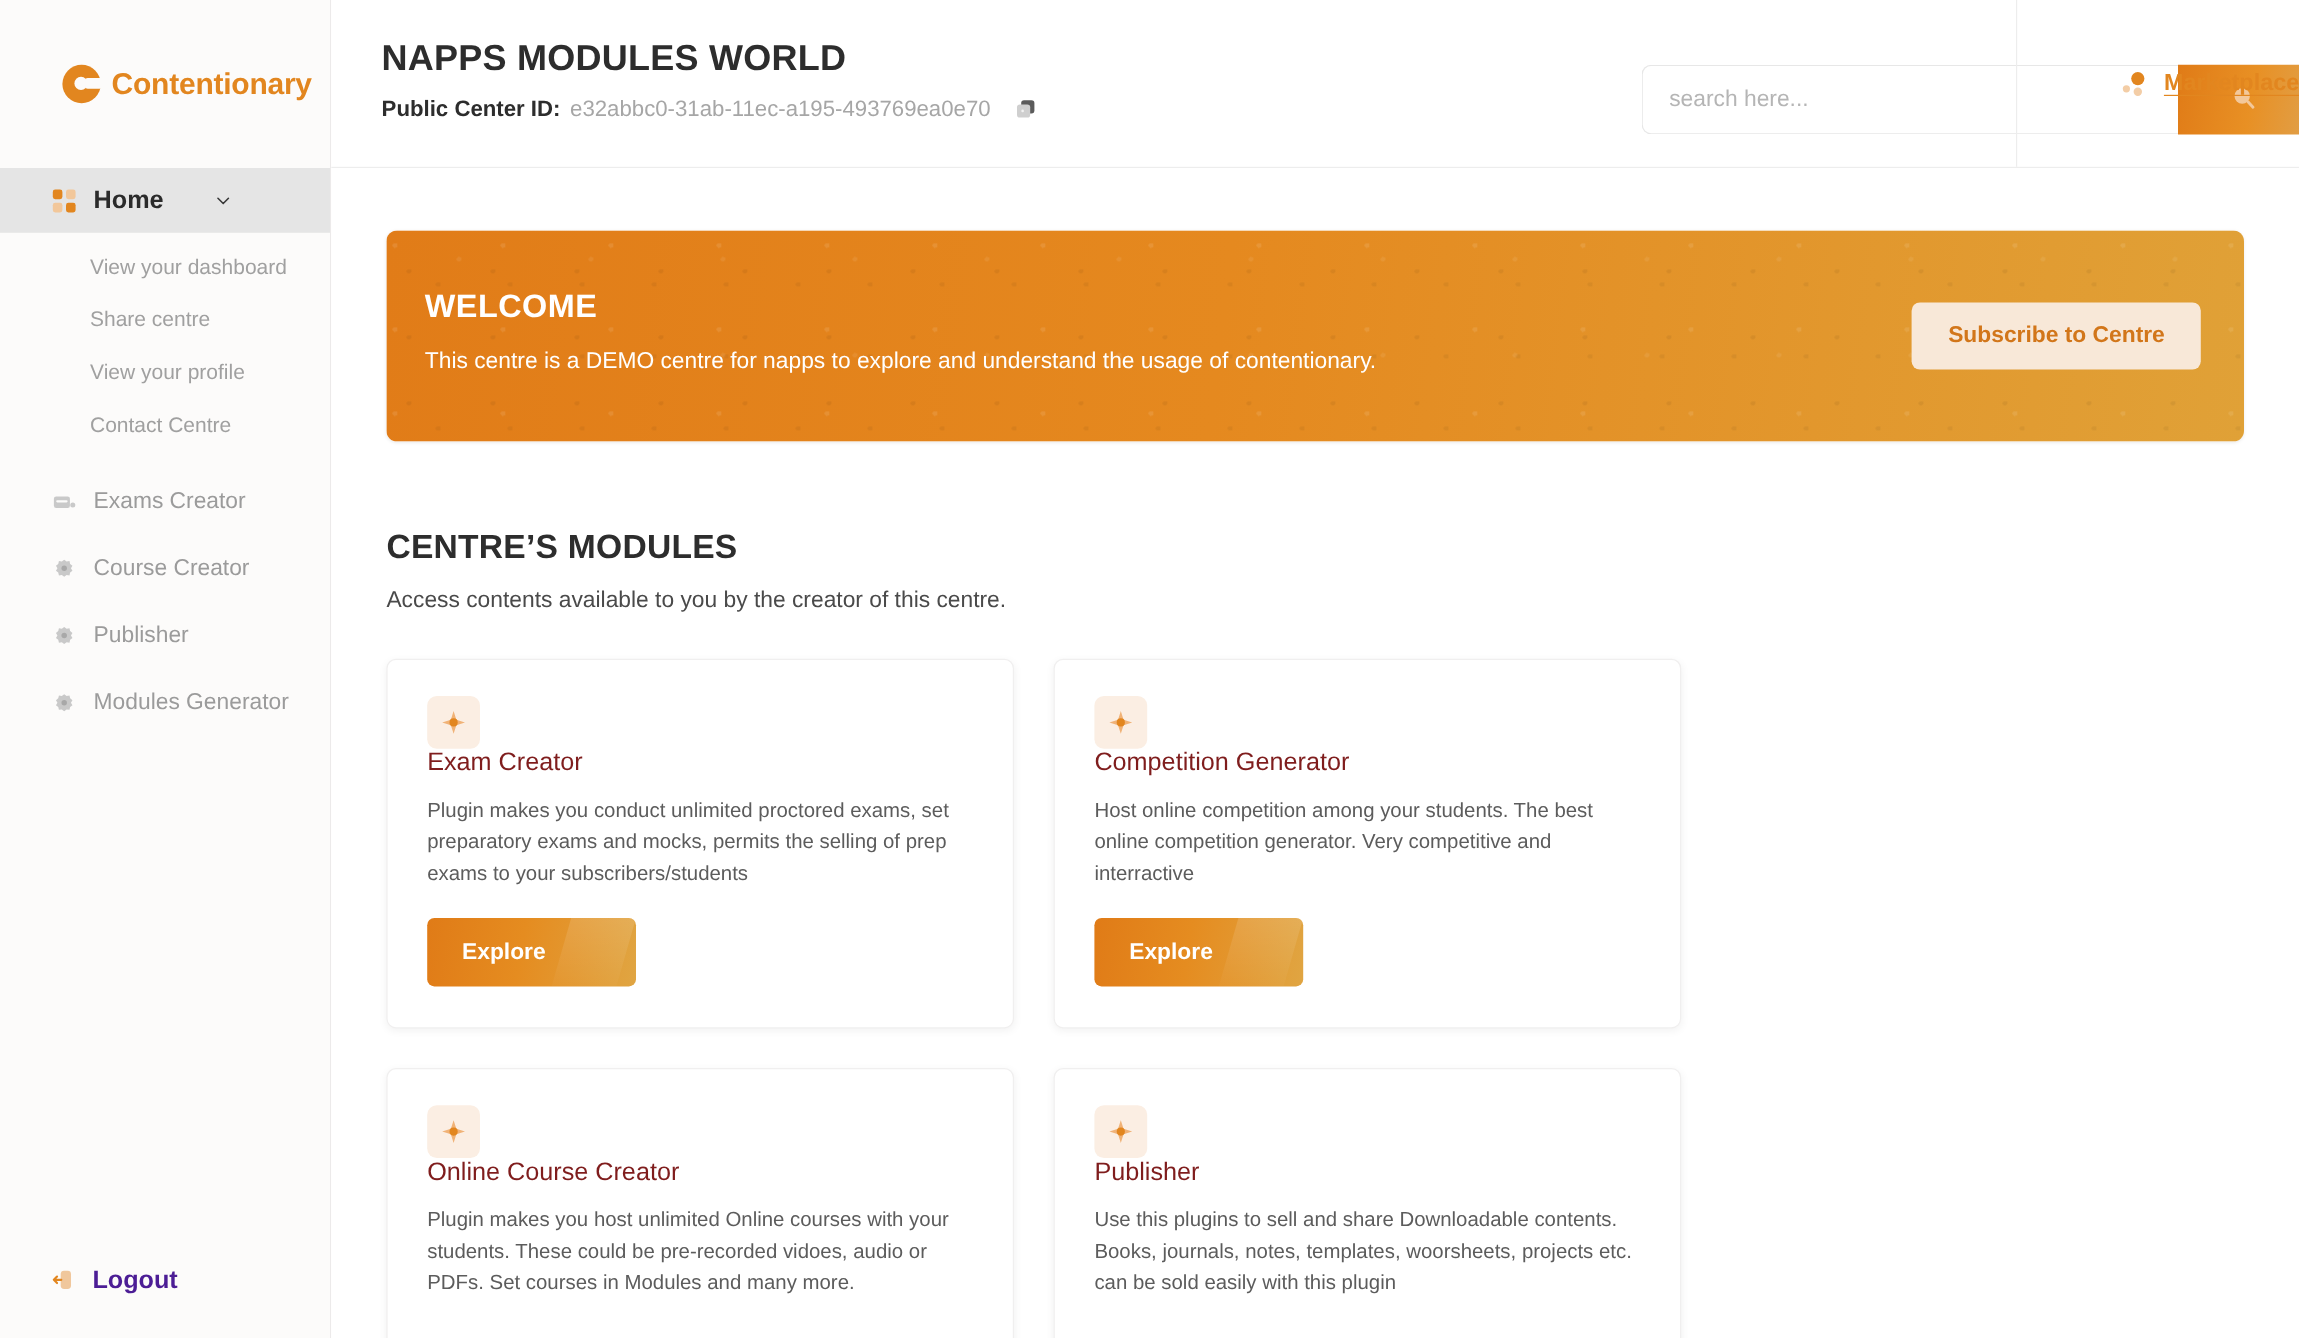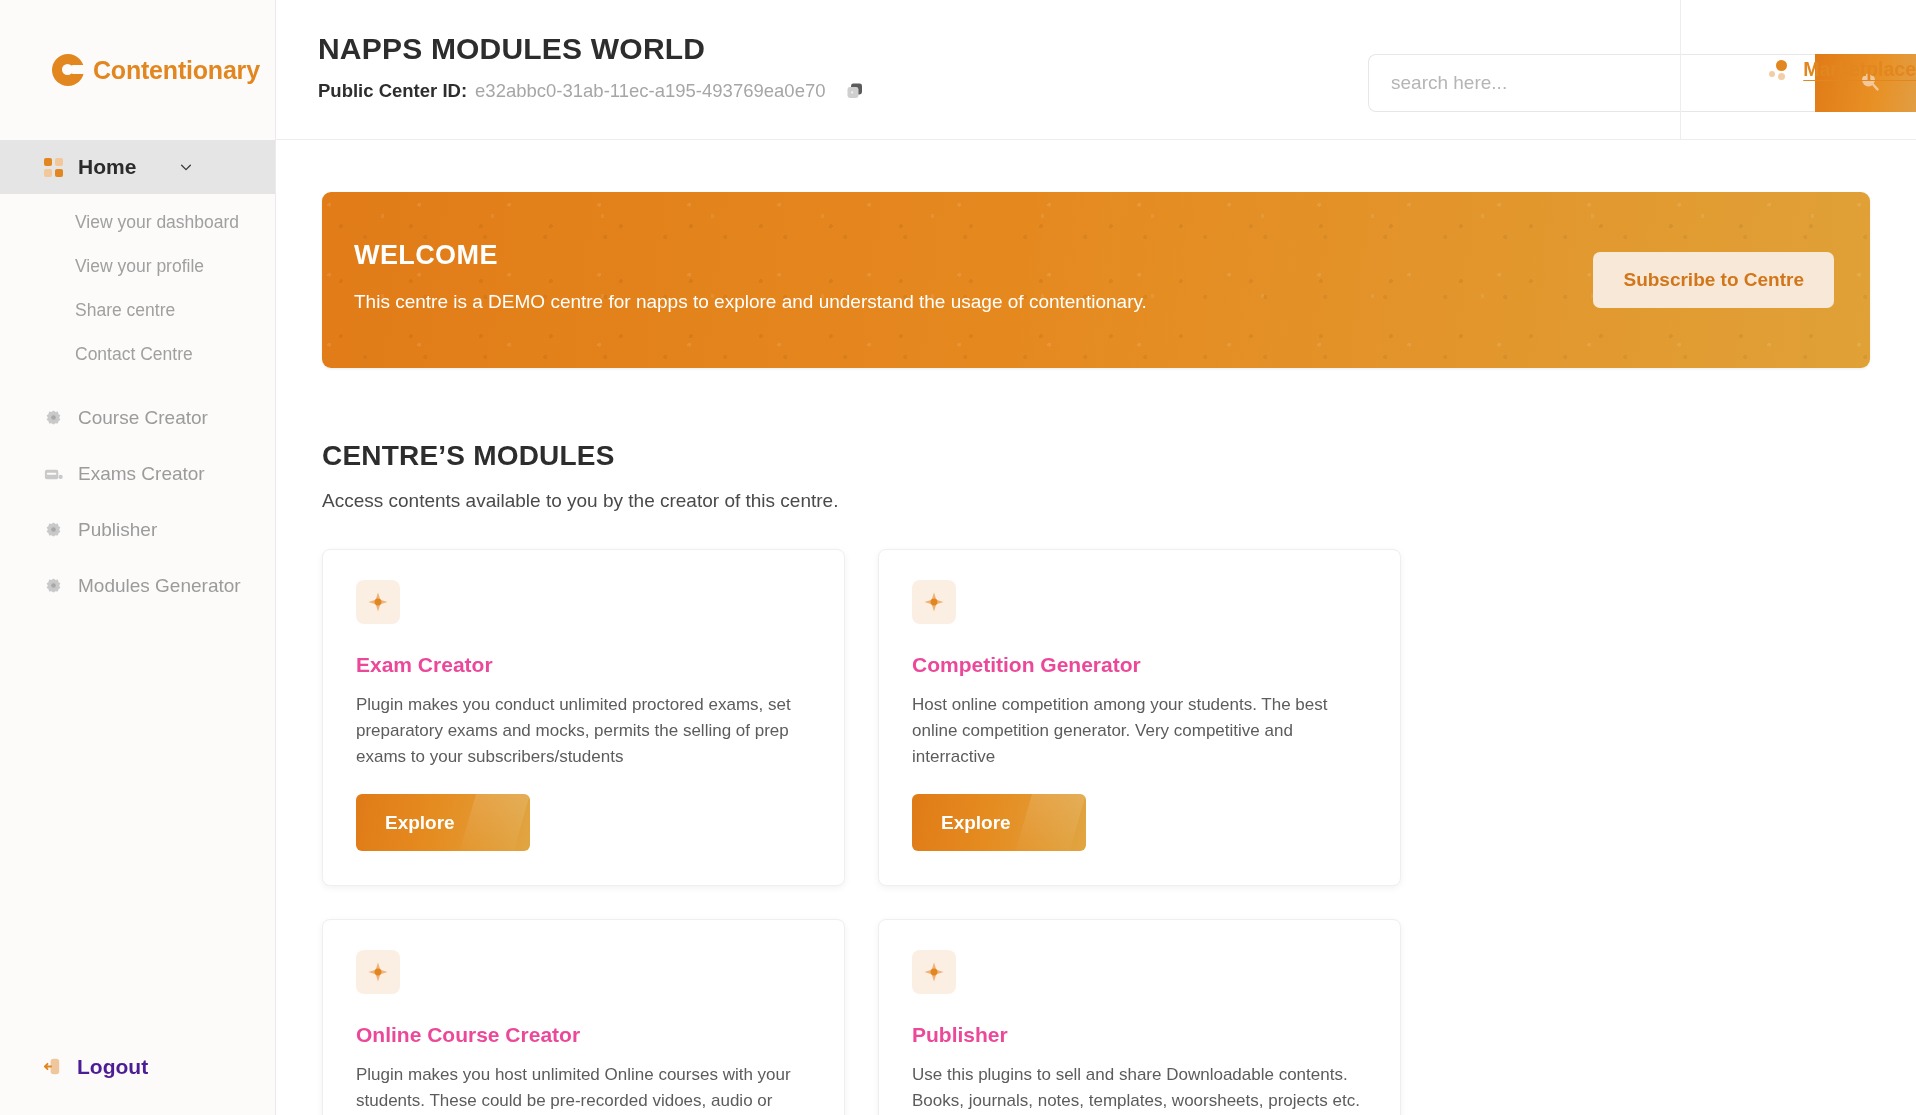--- a/index.html
+++ b/index.html
@@ -183,21 +183,21 @@
     border: 1px solid #f0efef;
     box-shadow: 0 2px 7px rgba(0,0,0,.055);
     padding: 30px 30px 34px 33px;
     min-height: 258px;
   }
   .card-icon {
     width: 44px; height: 44px; border-radius: 8px;
     background: #fbeee3; display: flex; align-items: center; justify-content: center;
   }
   .card h3 {
-    margin-top: 29px; font-size: 21px; font-weight: 700; color: #ec4899;
+    font-size: 21px; font-weight: 400; color: #7f1d1d;
   }
   .card p {
     margin-top: 15px; font-size: 17px; line-height: 1.53; color: #5c5c5c;
   }
   .explore-btn {
     margin-top: 24px; width: 174px; height: 57px;
     border: none; border-radius: 6px;
     background: linear-gradient(100deg,#e07b17 0%,#e58c20 45%,#e0a542 100%);
     color: #fff; font-size: 19px; font-weight: 700;
     cursor: pointer; font-family: "Liberation Sans", sans-serif;
@@ -233,46 +233,46 @@
           </span>
         </span>
         <span class="label">Home</span>
         <svg class="chev" viewBox="0 0 16 16" fill="none">
           <path d="M3 6l5 5 5-5" stroke="#3a3a3a" stroke-width="1.5" stroke-linecap="round" stroke-linejoin="round"></path>
         </svg>
       </div>
 
       <div class="subnav">
         <span class="subitem">View your dashboard</span>
+        <span class="subitem">Share centre</span>
         <span class="subitem">View your profile</span>
-        <span class="subitem">Share centre</span>
         <span class="subitem">Contact Centre</span>
       </div>
 
       <div class="nav-gap"></div>
-
-      <div class="nav-item">
-        <span class="ico">
-          <svg viewBox="0 0 22 22" width="21" height="21" fill="#c9c9c9">
-            <path d="M11 2.6l2.1 1.5 2.5-.4.6 2.5 2 1.6-1.3 2.2 1.3 2.2-2 1.6-.6 2.5-2.5-.4L11 17.4l-2.1-1.5-2.5.4-.6-2.5-2-1.6 1.3-2.2L3.8 7.8l2-1.6.6-2.5 2.5.4z"></path>
-            <circle cx="11" cy="10" r="2.4" fill="#a8a8a8"></circle>
-          </svg>
-        </span>
-        <span class="label">Course Creator</span>
-      </div>
 
       <div class="nav-item">
         <span class="ico">
           <svg viewBox="0 0 22 22" width="21" height="21" fill="#c9c9c9">
             <rect x="2" y="6" width="14" height="10" rx="2"></rect>
             <rect x="4" y="9.2" width="10" height="2" rx="1" fill="#fcfbfa"></rect>
             <circle cx="18.5" cy="13.5" r="2.2"></circle>
           </svg>
         </span>
         <span class="label">Exams Creator</span>
+      </div>
+
+      <div class="nav-item">
+        <span class="ico">
+          <svg viewBox="0 0 22 22" width="21" height="21" fill="#c9c9c9">
+            <path d="M11 2.6l2.1 1.5 2.5-.4.6 2.5 2 1.6-1.3 2.2 1.3 2.2-2 1.6-.6 2.5-2.5-.4L11 17.4l-2.1-1.5-2.5.4-.6-2.5-2-1.6 1.3-2.2L3.8 7.8l2-1.6.6-2.5 2.5.4z"></path>
+            <circle cx="11" cy="10" r="2.4" fill="#a8a8a8"></circle>
+          </svg>
+        </span>
+        <span class="label">Course Creator</span>
       </div>
 
       <div class="nav-item">
         <span class="ico">
           <svg viewBox="0 0 22 22" width="21" height="21" fill="#c9c9c9">
             <path d="M11 2.6l2.1 1.5 2.5-.4.6 2.5 2 1.6-1.3 2.2 1.3 2.2-2 1.6-.6 2.5-2.5-.4L11 17.4l-2.1-1.5-2.5.4-.6-2.5-2-1.6 1.3-2.2L3.8 7.8l2-1.6.6-2.5 2.5.4z"></path>
             <circle cx="11" cy="10" r="2.4" fill="#a8a8a8"></circle>
           </svg>
         </span>
         <span class="label">Publisher</span>

